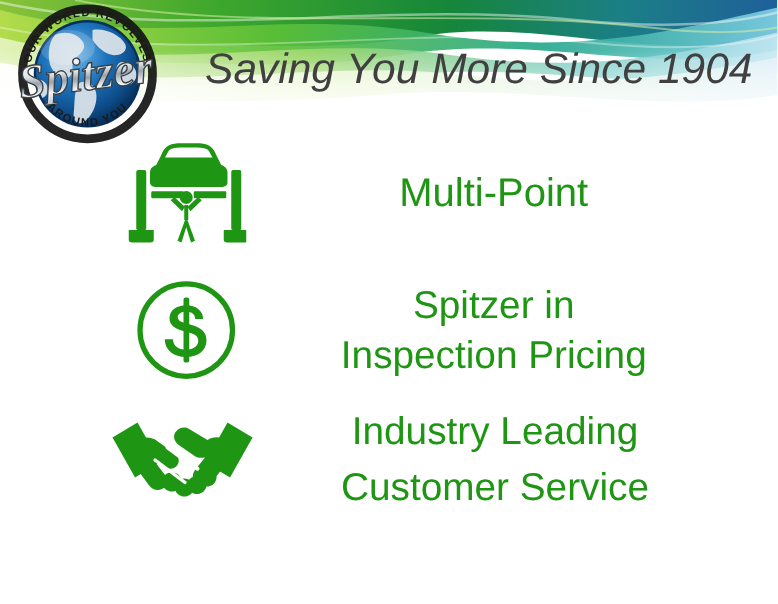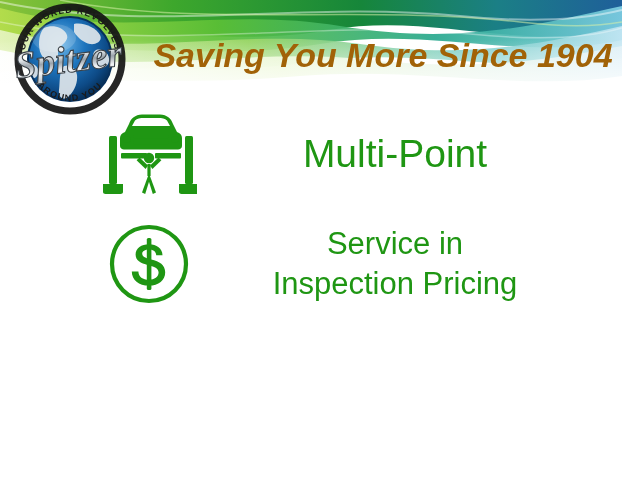--- a/index.html
+++ b/index.html
@@ -40,23 +40,23 @@
   .logo svg { display: block; }
 
   
   .headline {
     position: absolute;
     left: 150px;
     top: 38px;
     width: 466px;
     text-align: center;
     font-size: 34px;
-    font-weight: bold;
+    font-weight: normal;
     font-style: italic;
-    color: #a16207;
+    color: #404040;
     letter-spacing: 0px;
     white-space: nowrap;
     line-height: 1.05;
   }
 
   
   .feature {
     position: absolute;
     display: flex;
     align-items: center;
@@ -80,21 +80,21 @@
 
   
   #feature-inspection {
     left: 88px;
     top: 108px;
     width: 500px;
   }
   #feature-inspection .feature-icon { width: 122px; height: 92px; }
   #feature-inspection .feature-text {
     width: 370px;
-    font-size: 39px;
+    font-size: 32px;
     line-height: 40px;
   }
 
   
   #feature-pricing {
     left: 88px;
     top: 218px;
     width: 500px;
   }
   #feature-pricing .feature-icon { width: 122px; height: 92px; }
@@ -282,19 +282,50 @@
           <path d="M55.5,33.2 C55.5,26.4 49.6,22.2 42,22.2 C34.4,22.2 28.6,26.2 28.6,32.6
                    C28.6,38.6 33.4,41.2 41.2,43.2 C48.4,45 51.6,46.4 51.6,50.6
                    C51.6,55 47.4,57.8 42,57.8 C35.8,57.8 31.4,54.6 31.4,49.4
                    L24.8,49.4 C24.8,58 31.8,63.6 42,63.6 C51.6,63.6 58.2,58.4 58.2,50.2
                    C58.2,42.6 52.6,39.4 44.2,37.4 C36.8,35.6 35.2,34 35.2,31.6
                    C35.2,29 38,27.4 42,27.4 C46.6,27.4 49.2,29.6 49.2,33.2 Z"></path>
         </g>
       </svg>
     </div>
     <div class="feature-text">
-      <span class="line">Service in</span>
+      <span class="line">Spitzer in</span>
       <span class="line">Inspection Pricing</span>
     </div>
   </div>
 
+  <div class="feature" id="feature-service">
+    <div class="feature-icon">
+      <svg width="116" height="78" viewBox="0 0 116 78" xmlns="http://www.w3.org/2000/svg" fill="#1f9613">
+
+        <path d="M2,22 L22,10 L40,42 L20,54 Z"></path>
+
+        <path d="M114,22 L94,10 L76,42 L96,54 Z"></path>
+
+        <path d="M20,25 C26,21 33,21 38,25 L52,35 C55,37 56,41 54,44
+                 C52,47 48,48 45,46 L34,39 L44,52 C47,56 46,61 42,63
+                 C38,65 34,64 31,60 L20,45 C16,39 16,30 20,25 Z"></path>
+
+        <path d="M92,24 C96,28 97,37 93,43 L82,57 C79,61 74,62 70,60
+                 C66,57 65,52 68,48 L76,38 C74,38 71,39 68,37
+                 L55,28 C51,25 50,20 53,17 C55,14 60,13 63,15 L78,24
+                 C82,21 88,21 92,24 Z"></path>
+
+        <path d="M44,52 C47,49 52,49 55,52 C58,55 58,60 55,63 C52,66 47,66 44,63 C41,60 41,55 44,52 Z"></path>
+        <path d="M54,57 C57,54 62,54 65,57 C68,60 68,64 65,67 C62,70 57,70 54,67 C51,64 51,60 54,57 Z"></path>
+        <path d="M64,55 C67,52 72,52 75,55 C78,58 78,62 75,65 C72,68 67,68 64,65 C61,62 61,58 64,55 Z"></path>
+        <path d="M72,48 C75,45 80,45 83,48 C86,51 86,56 83,59 C80,62 75,62 72,59 C69,56 69,51 72,48 Z"></path>
+
+        <path d="M46,30 C54,36 62,42 70,47" fill="none" stroke="#ffffff" stroke-width="3.2" stroke-linecap="round"></path>
+        <path d="M36,40 C44,46 52,52 60,58" fill="none" stroke="#ffffff" stroke-width="2.6" stroke-linecap="round"></path>
+      </svg>
+    </div>
+    <div class="feature-text">
+      <span class="line">Industry Leading</span>
+      <span class="line">Customer Service</span>
+    </div>
+  </div>
 
 </div>
 
 </body></html>

